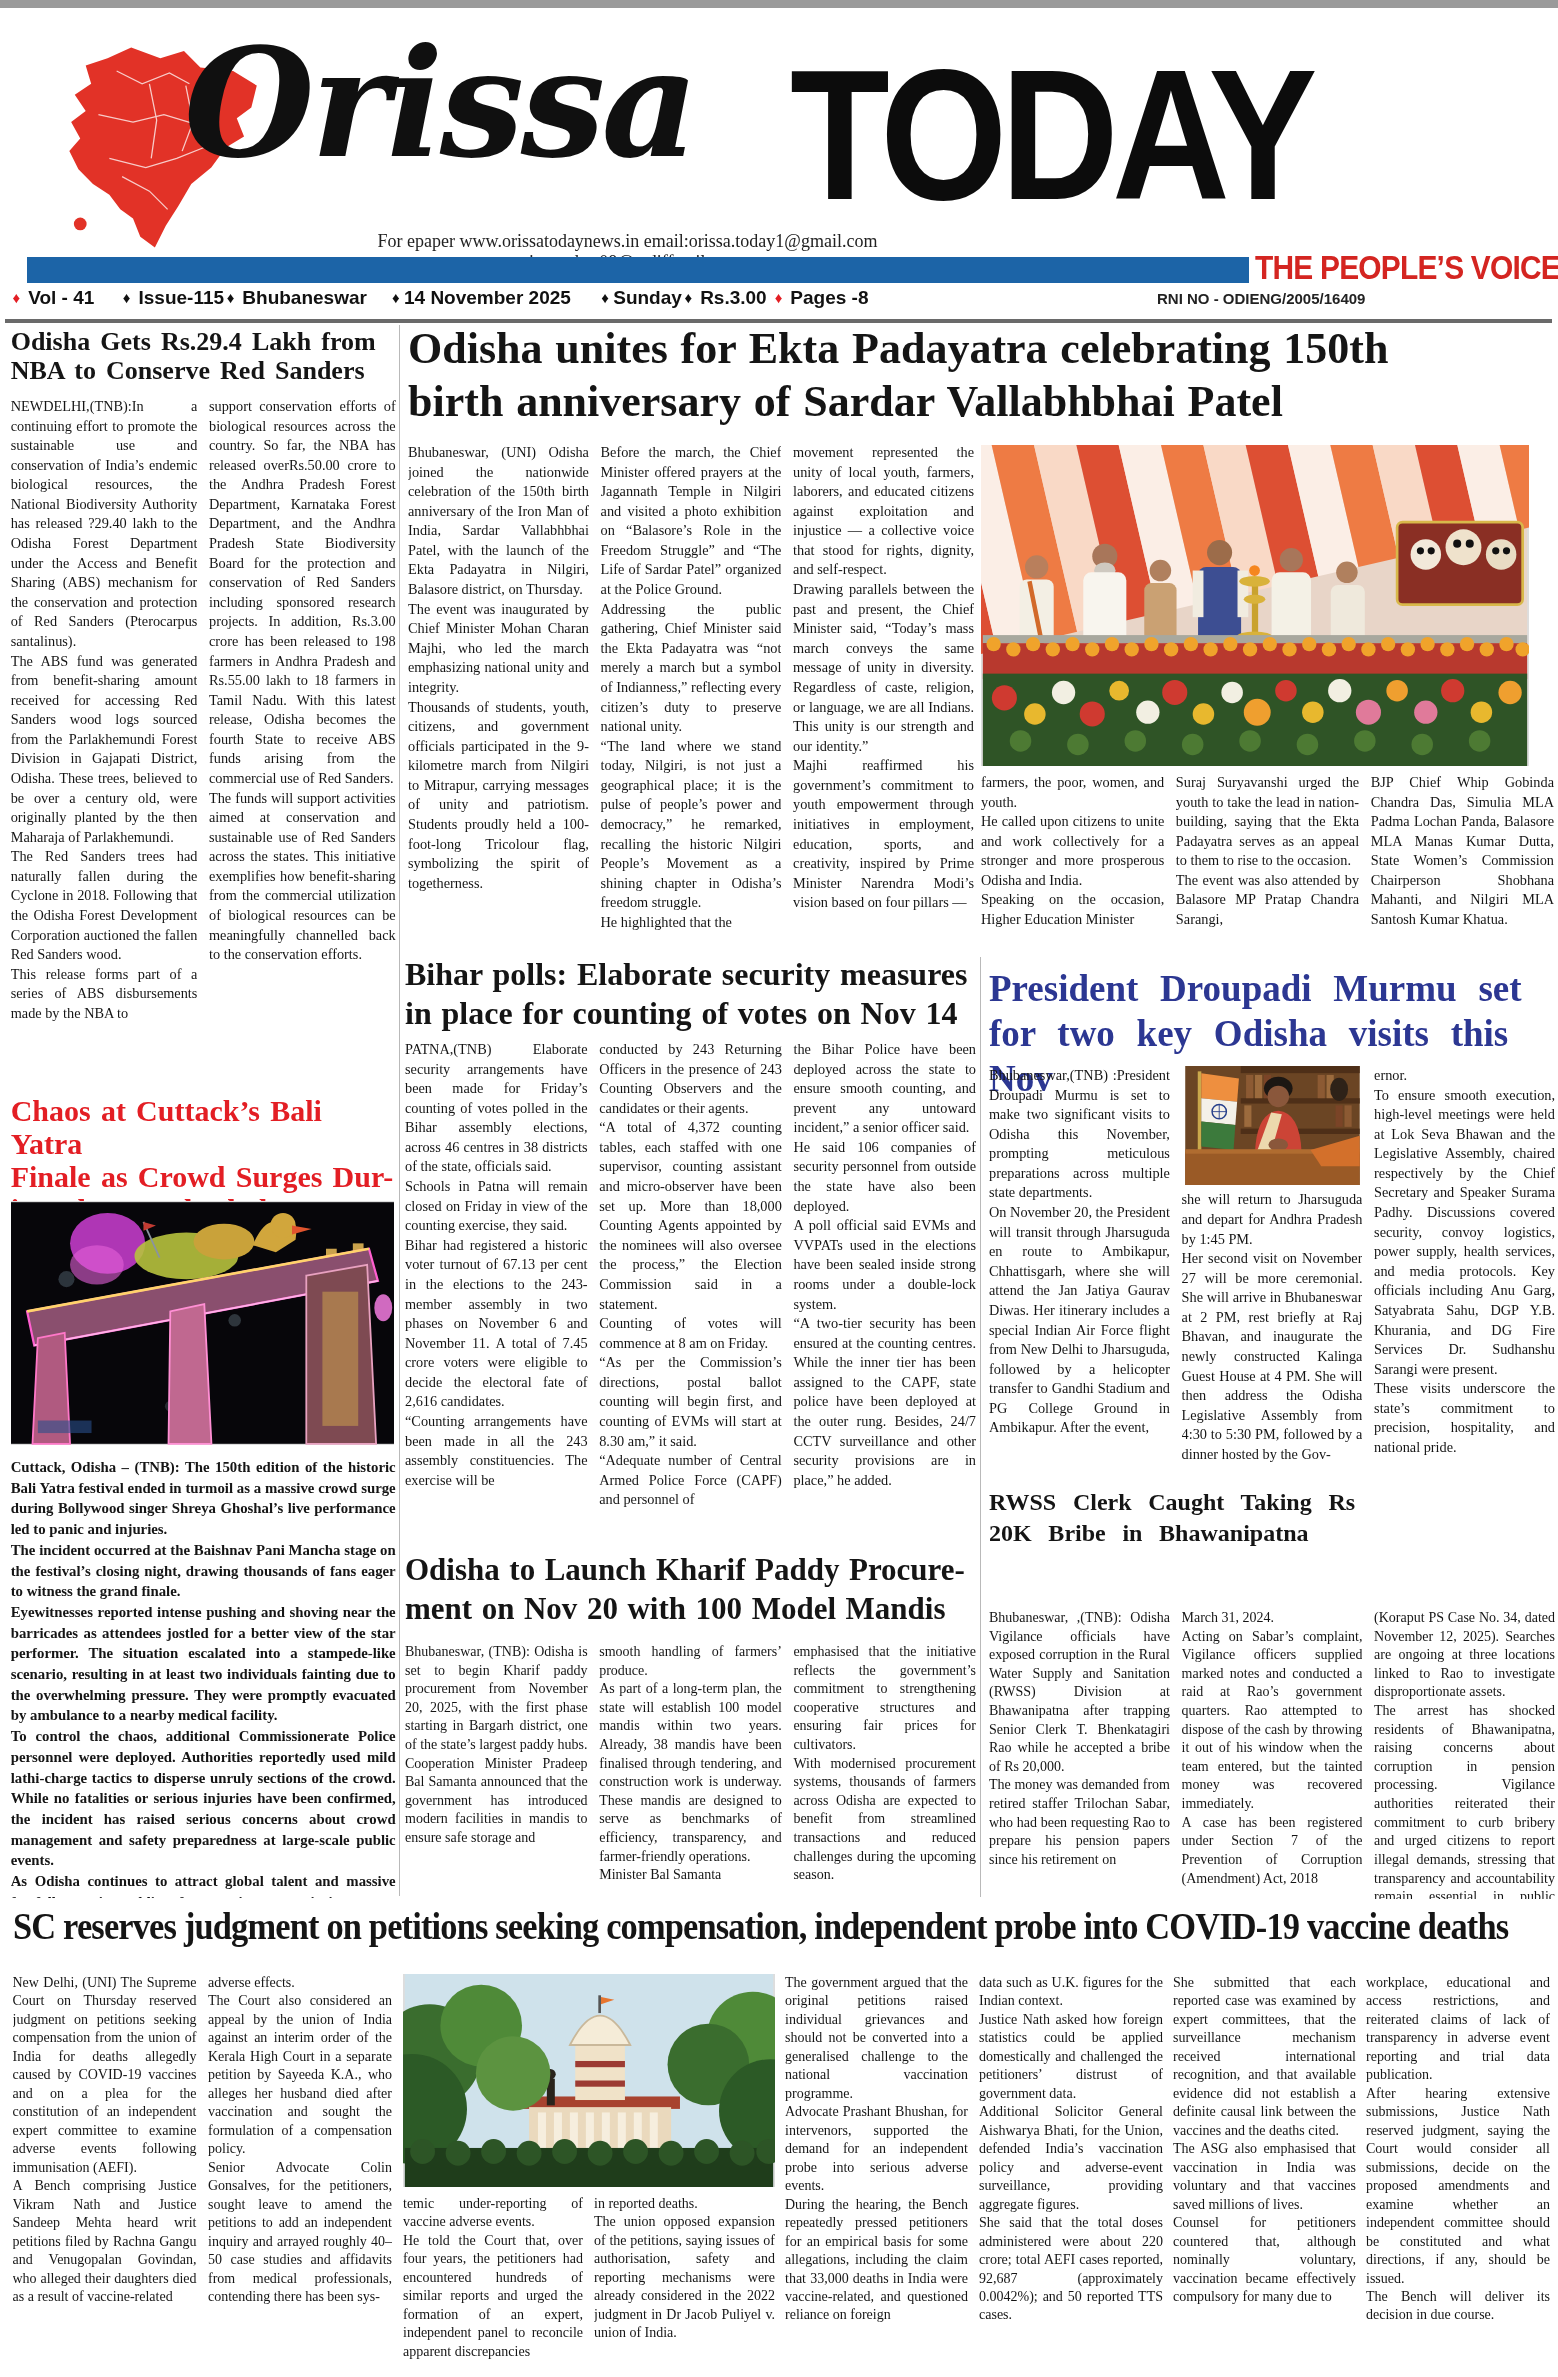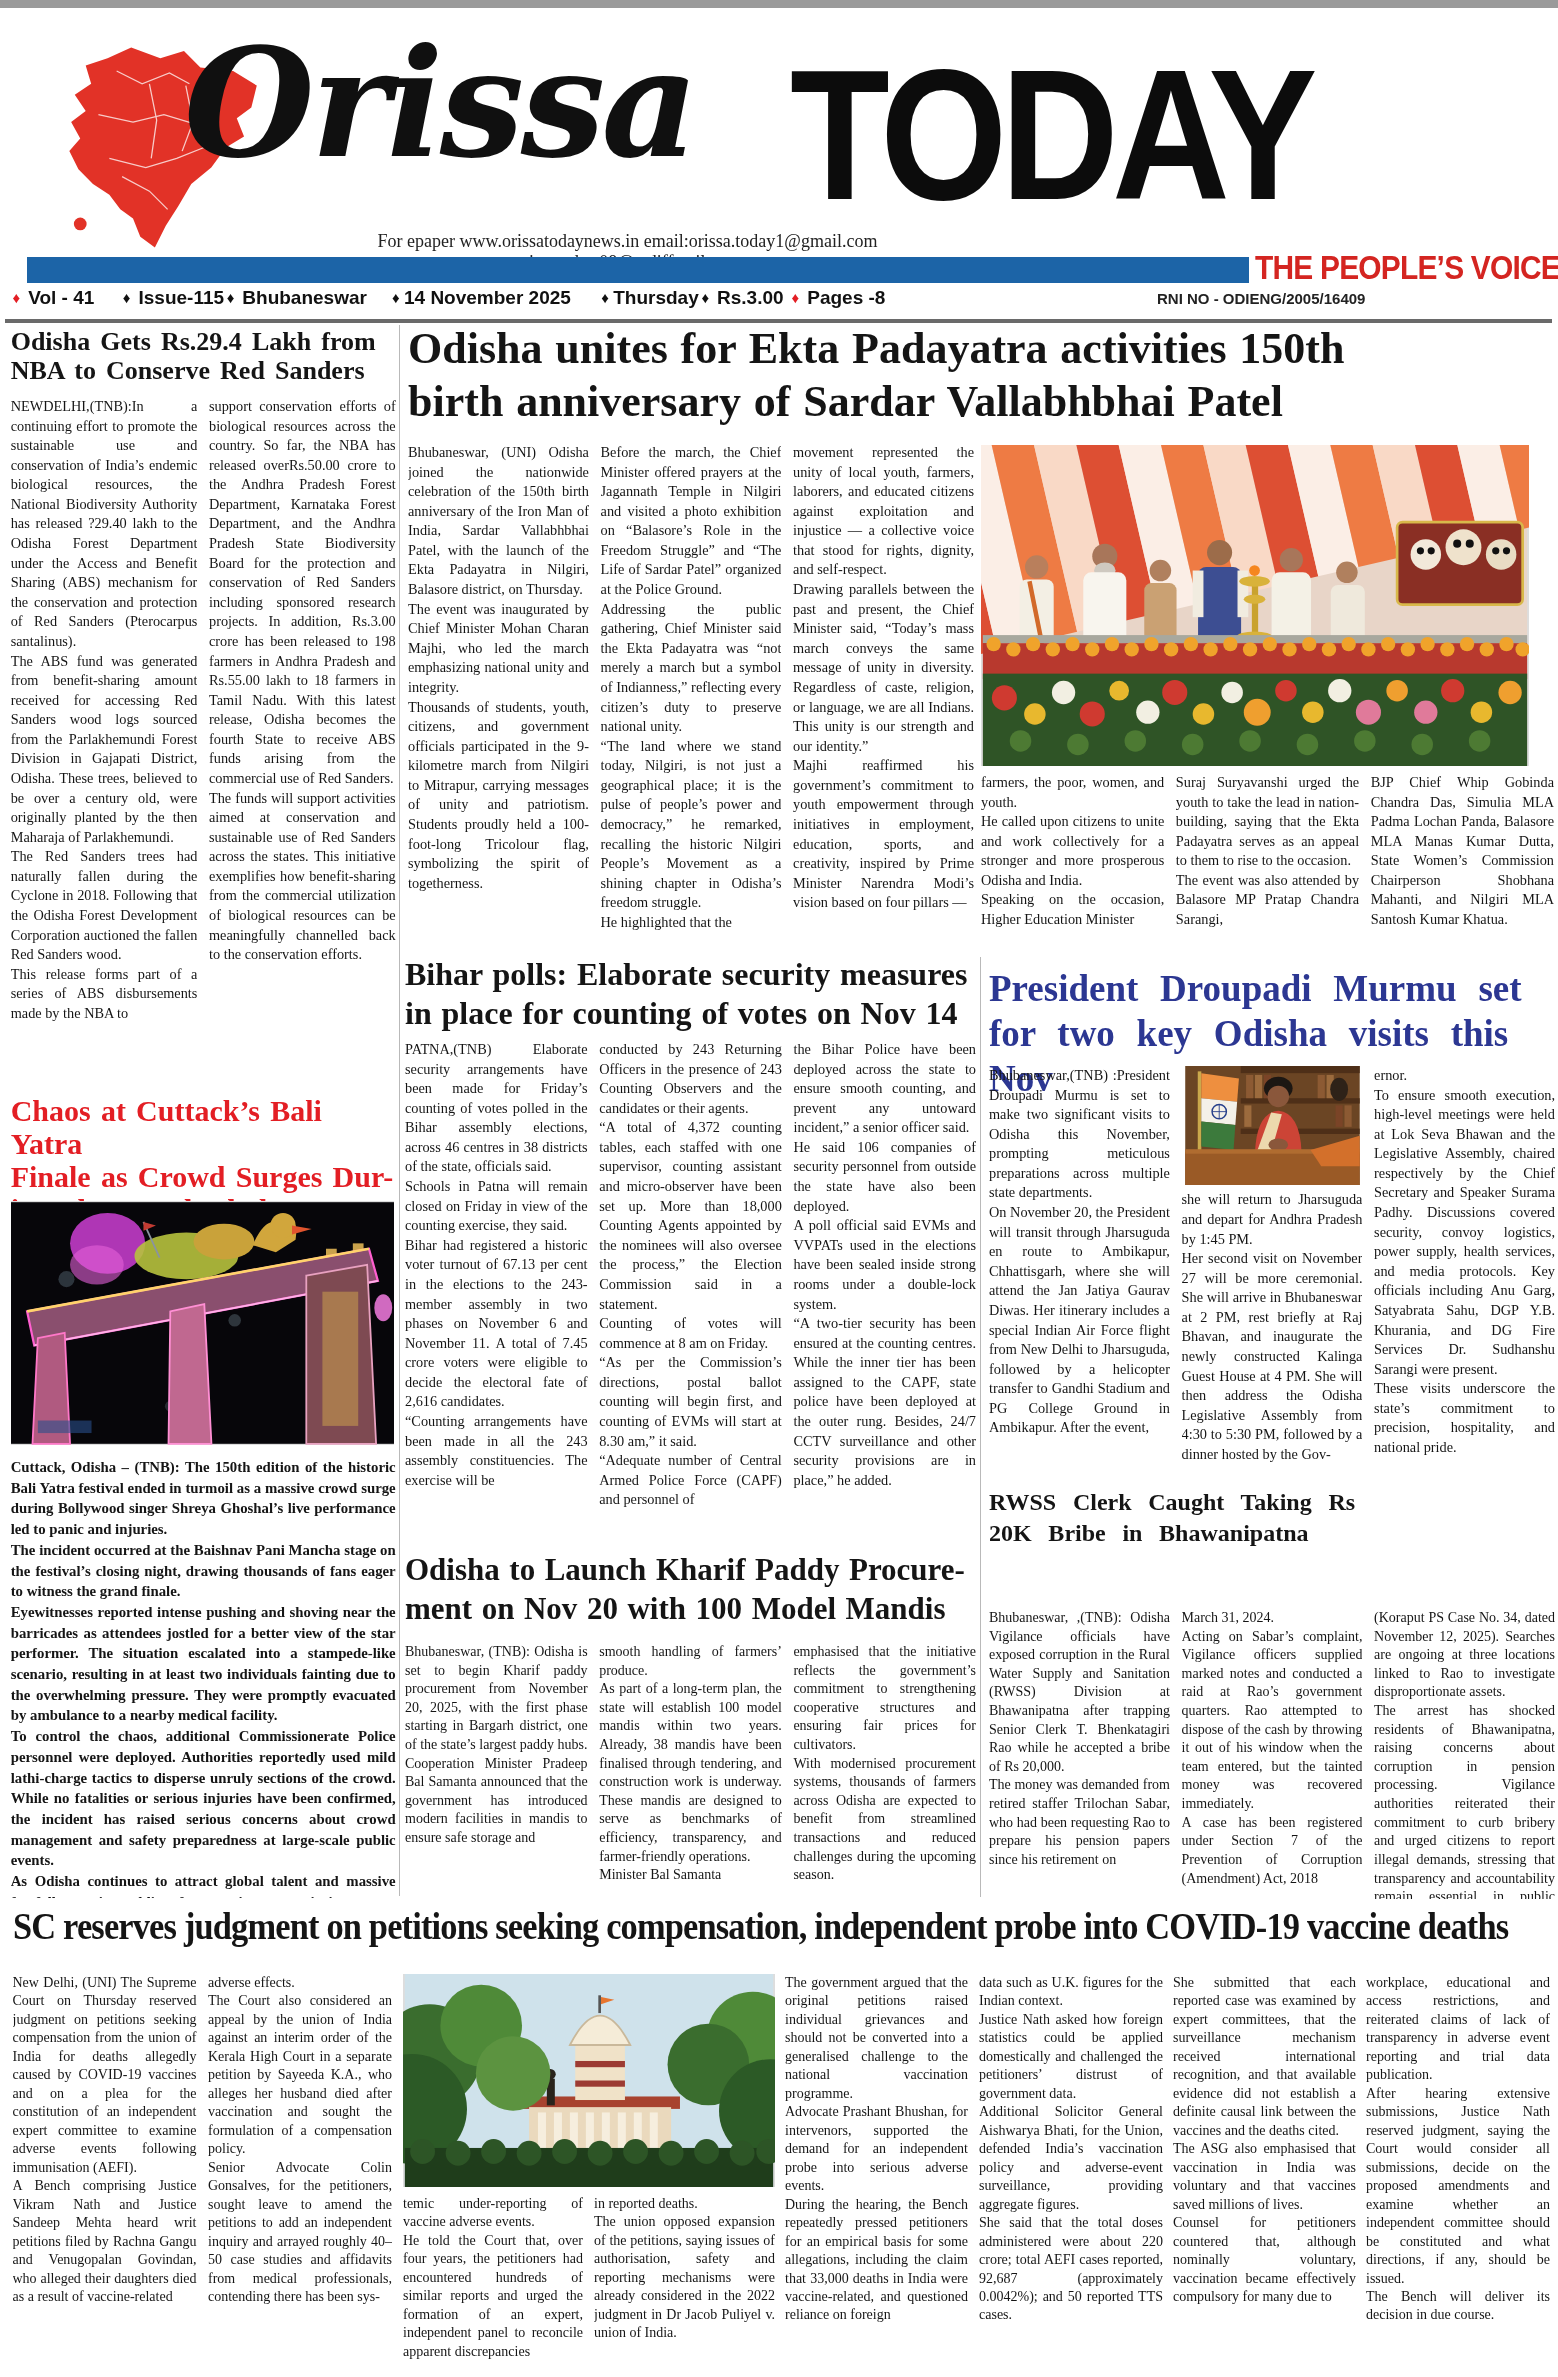--- a/index.html
+++ b/index.html
@@ -79,21 +79,21 @@
     <span style="width:12.5px;"></span>
     <span class="dm blk">♦</span>
     <span>Issue-115</span>
     <span class="dm blk" style="margin-left:-5.4px;">♦</span>
     <span>Bhubaneswar</span>
     <span style="width:9px;"></span>
     <span class="dm blk">♦</span>
     <span style="margin-left:-3.6px;">14 November 2025</span>
     <span style="width:14.3px;"></span>
     <span class="dm blk">♦</span>
-    <span style="margin-left:-3.6px;">Thursday</span>
+    <span style="margin-left:-3.6px;">Sunday</span>
     <span class="dm blk" style="margin-left:-5.4px;">♦</span>
     <span>Rs.3.00</span>
     <span class="dm red">♦</span>
     <span>Pages -8</span>
   </div>
   <div class="abs rni" style="left:1157px;top:282px;">RNI NO - ODIENG/2005/16409</div>
   <div class="abs hrule" style="left:5.4px;top:311px;width:1547px;height:3.6px;"></div>
 
   <div class="vrule" style="left:399px;top:317px;height:1571px;"></div>
   <div class="vrule" style="left:980px;top:949px;height:940px;"></div>
@@ -153,21 +153,21 @@
     </svg>
   </div>
 
   <div class="abs chaos-body" style="left:10.7px;top:1449px;width:385px;height:441px;font-weight:bold;">Cuttack, Odisha – (TNB): The 150th edition of the historic Bali Yatra festival ended in turmoil as a massive crowd surge during Bollywood singer Shreya Ghoshal’s live performance led to panic and injuries.
 The incident occurred at the Baishnav Pani Mancha stage on the festival’s closing night, drawing thousands of fans eager to witness the grand finale.
 Eyewitnesses reported intense pushing and shoving near the barricades as attendees jostled for a better view of the star performer. The situation escalated into a stampede-like scenario, resulting in at least two individuals fainting due to the overwhelming pressure. They were promptly evacuated by ambulance to a nearby medical facility.
 To control the chaos, additional Commissionerate Police personnel were deployed. Authorities reportedly used mild lathi-charge tactics to disperse unruly sections of the crowd. While no fatalities or serious injuries have been confirmed, the incident has raised serious concerns about crowd management and safety preparedness at large-scale public events.
 As Odisha continues to attract global talent and massive footfall, ensuring public safety remains a top priority.</div>
 
   <div class="abs" style="left:408px;top:315px;width:1144px;">
-    <h1 class="hl-main">Odisha unites for Ekta Padayatra activities 150th
+    <h1 class="hl-main">Odisha unites for Ekta Padayatra celebrating 150th
 birth anniversary of Sardar Vallabhbhai Patel</h1>
   </div>
   <div class="abs" style="left:408px;top:435px;width:566px;height:509px;">
     <div class="col-row">
       <div class="col">Bhubaneswar, (UNI) Odisha joined the nationwide celebration of the 150th birth anniversary of the Iron Man of India, Sardar Vallabhbhai Patel, with the launch of the Ekta Padayatra in Nilgiri, Balasore district, on Thursday.
 The event was inaugurated by Chief Minister Mohan Charan Majhi, who led the march emphasizing national unity and integrity.
 Thousands of students, youth, citizens, and government officials participated in the 9-kilometre march from Nilgiri to Mitrapur, carrying messages of unity and patriotism. Students proudly held a 100-foot-long Tricolour flag, symbolizing the spirit of togetherness.</div>
       <div class="col">Before the march, the Chief Minister offered prayers at the Jagannath Temple in Nilgiri and visited a photo exhibition on “Balasore’s Role in the Freedom Struggle” and “The Life of Sardar Patel” organized at the Police Ground.
 Addressing the public gathering, Chief Minister said the Ekta Padayatra was “not merely a march but a symbol of Indianness,” reflecting every citizen’s duty to preserve national unity.
 “The land where we stand today, Nilgiri, is not just a geographical place; it is the pulse of people’s power and democracy,” he remarked, recalling the historic Nilgiri People’s Movement as a shining chapter in Odisha’s freedom struggle.

